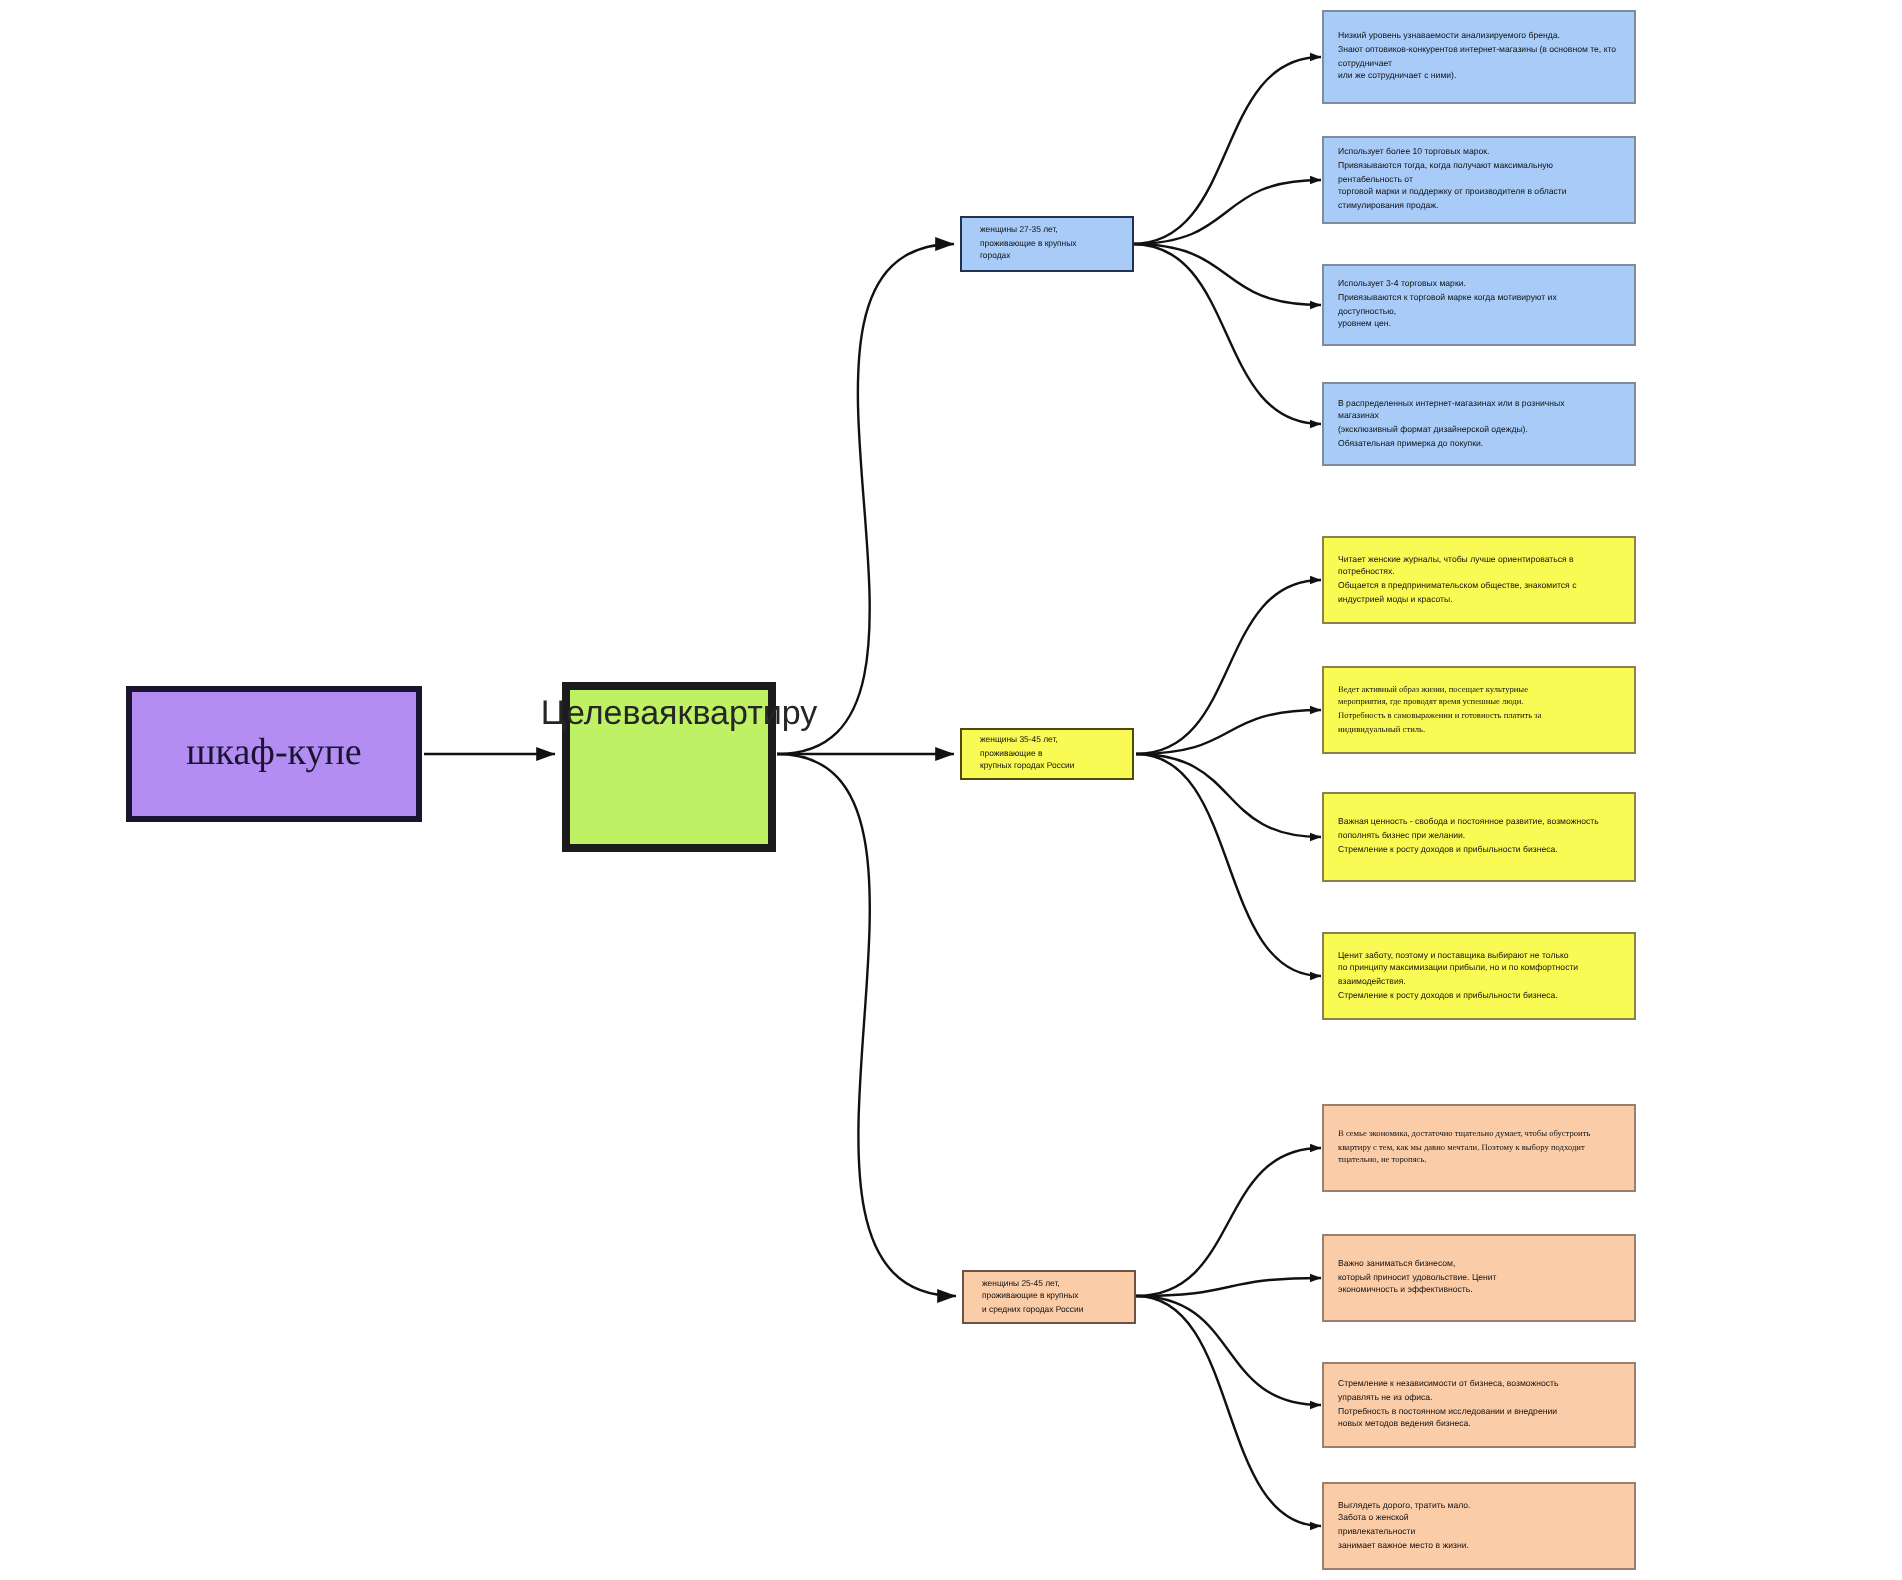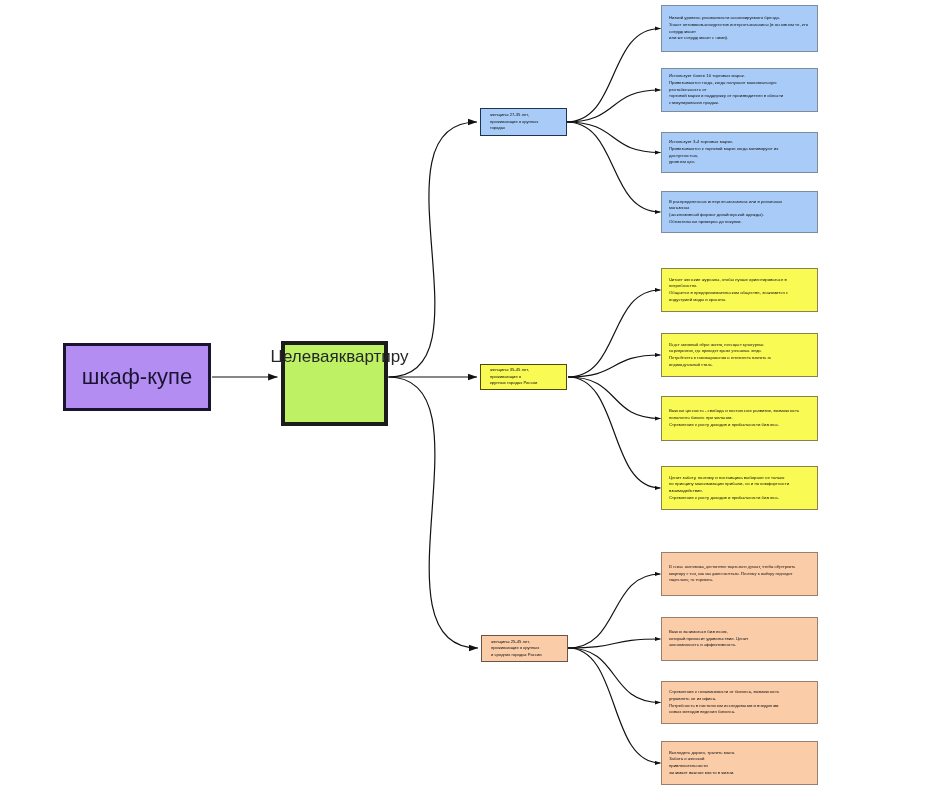--- a/index.html
+++ b/index.html
@@ -4,21 +4,21 @@
 <title>mindmap</title>
 <style>
   html,body{margin:0;padding:0;background:#ffffff;}
   body{width:951px;height:790px;overflow:hidden;font-family:"Liberation Sans",sans-serif;}
   #stage{position:relative;width:951px;height:790px;background:#fff;}
   svg#edges{position:absolute;left:0;top:0;width:951px;height:790px;pointer-events:none;}
   .node{position:absolute;box-sizing:border-box;}
 
   .root{left:63px;top:343px;width:148px;height:68px;background:#b48df2;border:3px solid #1b1430;
         display:flex;align-items:center;justify-content:center;}
-  .root .t{font-size:22px;color:#1a1433;letter-spacing:0px;}
+  .root .t{font-size:19px;color:#1a1433;letter-spacing:0px;font-family:Liberation Serif, serif;}
 
   .hub{left:281px;top:341px;width:107px;height:85px;background:#bef264;border:4px solid #1c1c1c;
        display:flex;justify-content:center;padding-left:10px;}
   .hub .t{font-size:17px;color:#262626;line-height:24px;white-space:nowrap;}
 
   
   .mid{width:87px;height:28px;display:flex;align-items:center;padding:0 0 0 9px;}
   .mid .t{font-size:4.2px;line-height:6.5px;color:#101010;white-space:pre-line;}
   .mid-blue{left:480px;top:108px;background:#a8cbf7;border:1.5px solid #1f3251;}
   .mid-yellow{left:480px;top:364px;height:26px;background:#fafa55;border:1.5px solid #4f4a06;}

